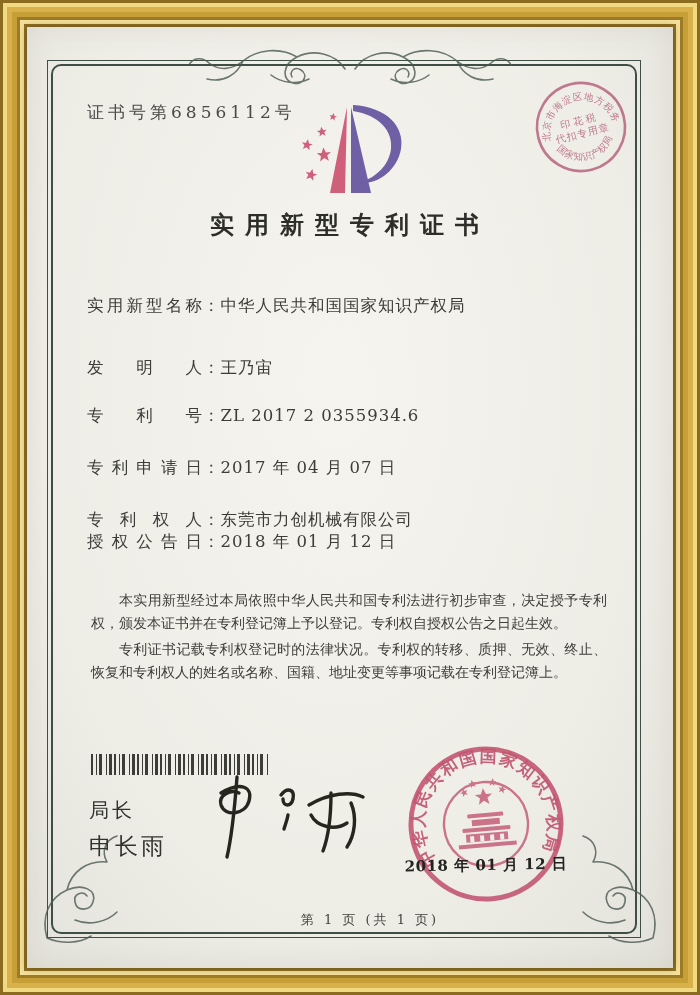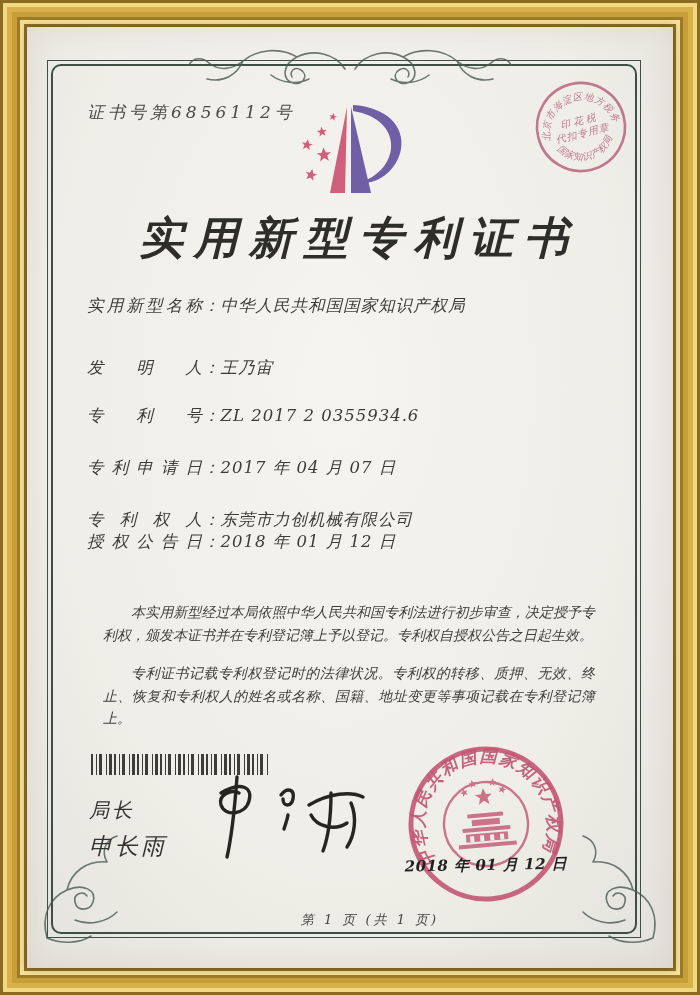--- a/index.html
+++ b/index.html
@@ -3,45 +3,44 @@
 <meta charset="utf-8">
 <style>
   html,body{margin:0;padding:0;background:#555;}
   .frame{
     position:relative;width:700px;height:995px;box-sizing:border-box;padding:27px;
     background:linear-gradient(115deg,#c9a139,#f3da85 18%,#cda43d 42%,#b08a28 58%,#eecb66 82%,#c59d36);
     box-shadow: inset 0 0 0 3px #8a6b1f, inset 0 0 0 7px #f1d983, inset 0 0 0 12px #d8b14a,
                 inset 0 0 0 17px #c79f38, inset 0 0 0 20px #9c7a26, inset 0 0 0 24px #f4e09a,
                 inset 0 0 0 27px #8f6f22;
     font-family:"DejaVu Serif","Liberation Serif",serif;
-    font-style:italic;
   }
   .paper{
     position:relative;width:100%;height:100%;
     background:radial-gradient(ellipse at 48% 38%, #f5f4ef 0%, #eeede6 62%, #e3e2da 100%);
     box-shadow:0 0 7px rgba(60,45,10,.45), inset 0 0 28px rgba(120,110,80,.12);
     color:#3a3a36;overflow:hidden;
   }
   .b-outer{position:absolute;inset:33px 32px 30px 20px;border:1.5px solid #3f4f46;pointer-events:none;}
   .b-inner{position:absolute;inset:37px 36px 34px 24px;border:2.5px solid #3f4f46;border-radius:10px;pointer-events:none;}
   .flourish{position:absolute;opacity:.8;}
   .fl-top{left:50%;top:14px;transform:translateX(-50%);}
   .fl-bl{left:4px;bottom:16px;}
   .fl-br{right:4px;bottom:16px;transform:scaleX(-1);}
   .cert-no{position:absolute;left:60px;top:74px;font-size:17px;letter-spacing:4px;color:#4a4a46;}
   .logo{position:absolute;left:262px;top:70px;}
   .taxstamp{position:absolute;left:502px;top:48px;transform:rotate(-14deg);opacity:.85;}
-  .title{position:absolute;top:182px;width:100%;text-align:center;font-size:44px;letter-spacing:11px;
-         font-weight:600;color:#2d2d2a;padding-left:9px;}
+  .title{position:absolute;top:182px;width:100%;text-align:center;font-size:24px;letter-spacing:11px;
+         font-weight:600;color:#2d2d2a;}
   .frow{position:absolute;left:60px;font-size:16.5px;letter-spacing:1px;white-space:nowrap;color:#3c3c38;}
   .frow .lab{display:inline-block;width:116px;text-align:justify;text-align-last:justify;vertical-align:top;}
   .f0{top:268px}.f1{top:330px}.f2{top:378px}.f3{top:430px}.f4{top:482px}.f5{top:504px}
   .paras{position:absolute;left:60px;right:62px;top:558px;font-size:14px;line-height:22.6px;
          text-align:justify;color:#3e3e3a;}
-  .paras p{margin:16px;text-indent:2em;}
+  .paras p{margin:4px;text-indent:2em;}
   .barcode{position:absolute;left:64px;top:727px;width:178px;height:21px;opacity:.85;
     background:repeating-linear-gradient(90deg,#1d1d1b 0 2px,transparent 2px 5px,#1d1d1b 5px 6px,
       transparent 6px 8px,#1d1d1b 8px 11px,transparent 11px 15px,#1d1d1b 15px 16px,transparent 16px 18px,
       #1d1d1b 18px 21px,transparent 21px 23px);}
   .signer-title{position:absolute;left:62px;top:770px;font-size:20px;letter-spacing:3px;color:#333330;}
   .signer-name{position:absolute;left:62px;top:804px;font-size:23px;letter-spacing:3px;color:#333330;}
   .signature{position:absolute;left:162px;top:746px;}
   .seal{position:absolute;left:374px;top:712px;transform:rotate(-5deg);}
   .seal-date{position:absolute;left:374px;top:829px;width:170px;text-align:center;font-size:15px;
     font-weight:600;letter-spacing:.5px;color:#222220;transform:rotate(-1deg);}

